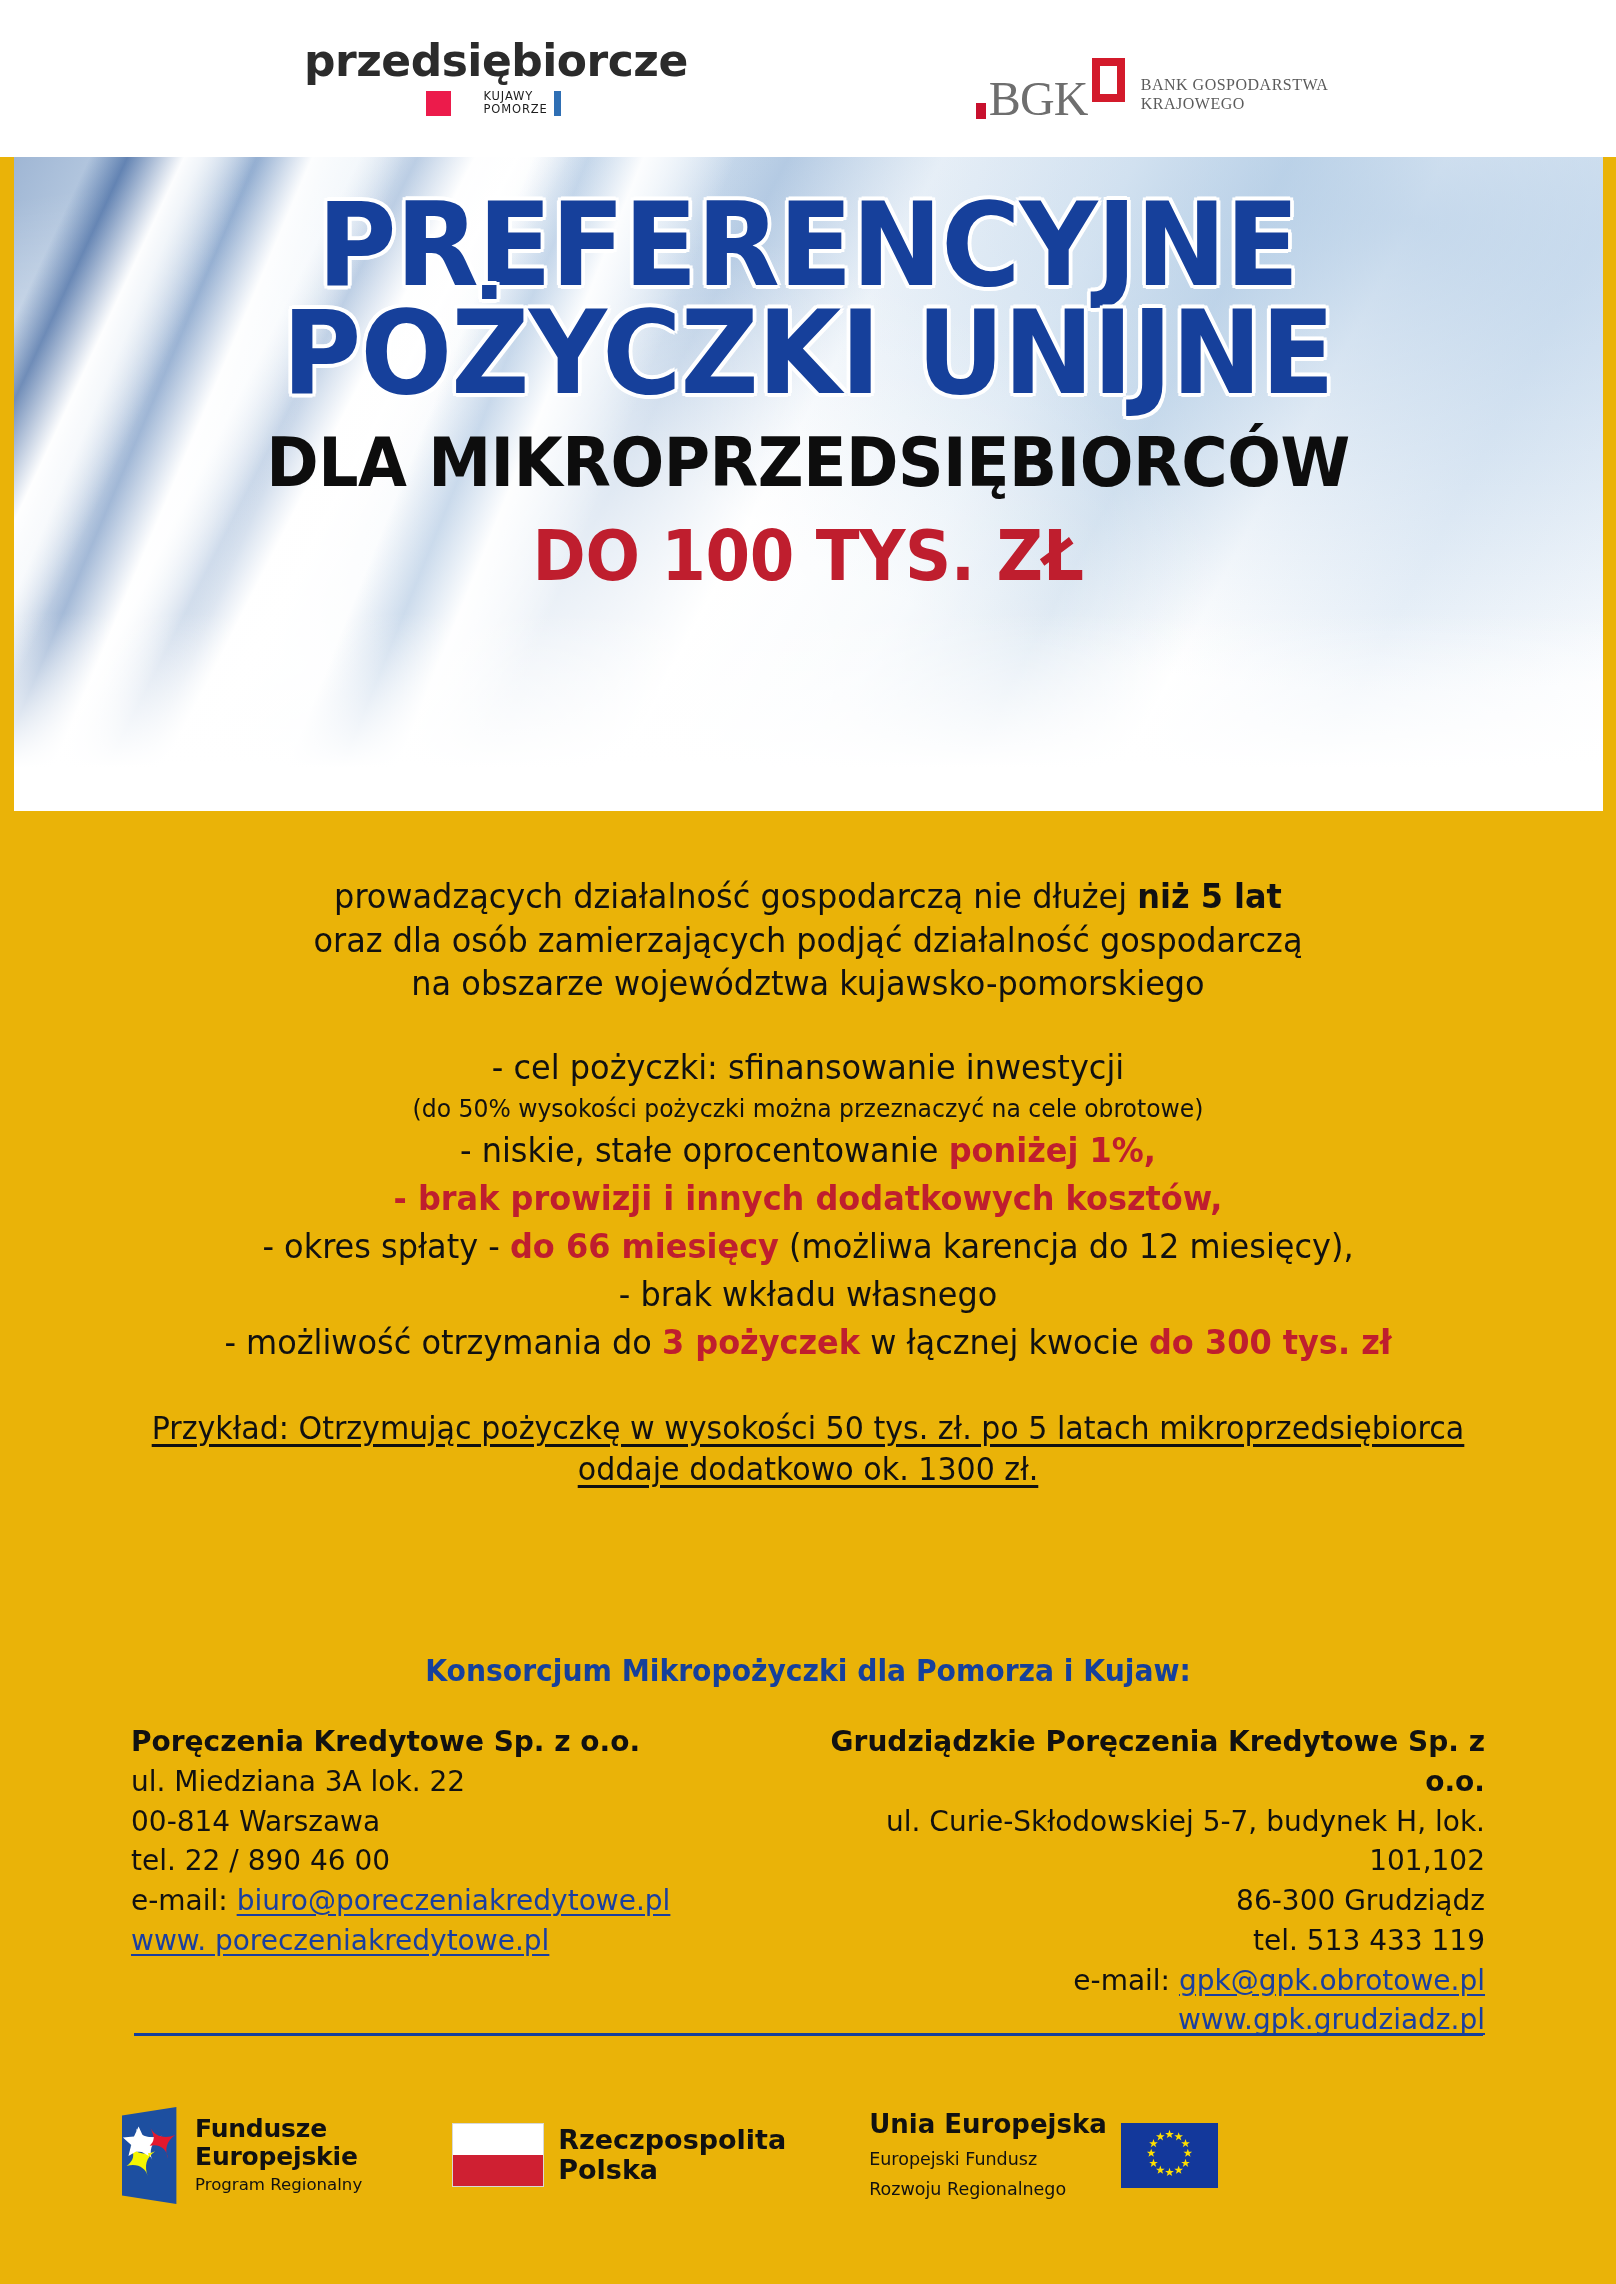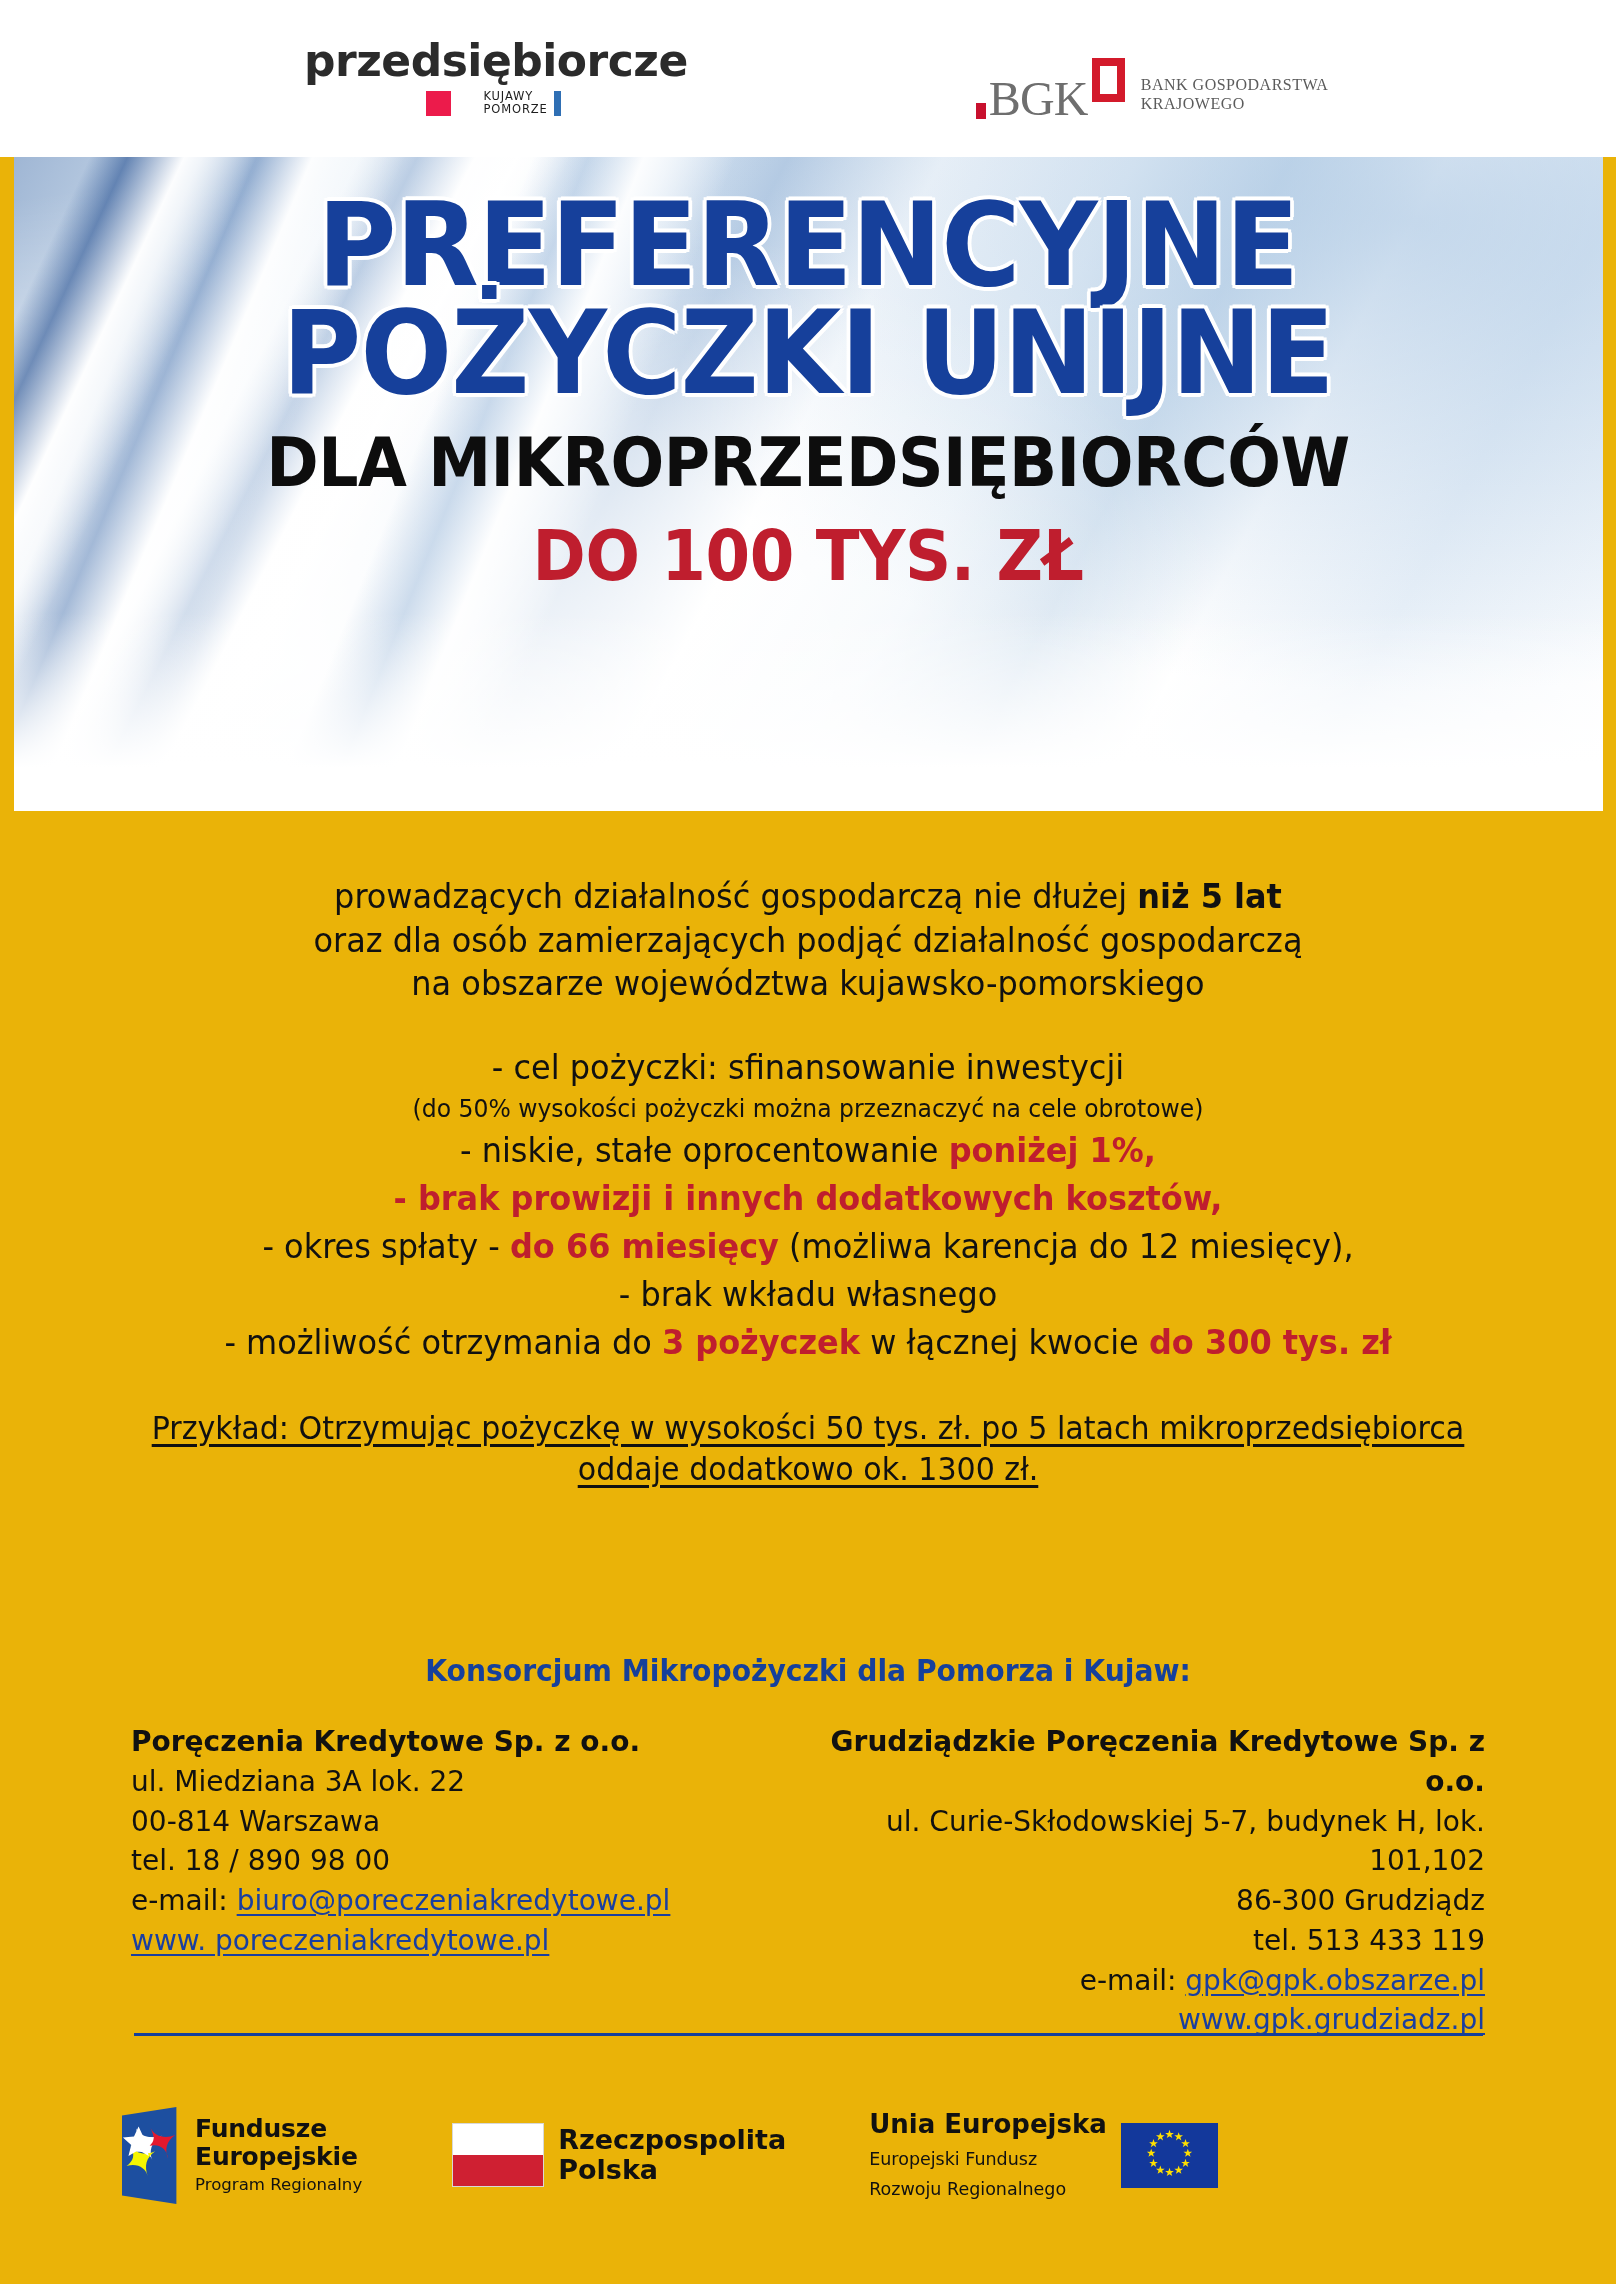--- a/index.html
+++ b/index.html
@@ -161,31 +161,31 @@
 
   <div class="consort">
     <div class="consort-title">Konsorcjum Mikropożyczki dla Pomorza i Kujaw:</div>
   </div>
 
   <div class="contacts">
     <div class="col left">
       <div class="name">Poręczenia Kredytowe Sp. z o.o.</div>
       <div>ul. Miedziana 3A lok. 22</div>
       <div>00-814  Warszawa</div>
-      <div>tel. 18 / 890 98 00</div>
+      <div>tel. 22 / 890 46 00</div>
       <div><span>e-mail: </span><span class="link">biuro@poreczeniakredytowe.pl</span></div>
       <div><span class="link nounder">www. poreczeniakredytowe.pl</span></div>
     </div>
 
     <div class="col right">
       <div class="name">Grudziądzkie Poręczenia Kredytowe Sp. z o.o.</div>
       <div>ul. Curie-Skłodowskiej 5-7, budynek H, lok. 101,102</div>
       <div>86-300 Grudziądz</div>
       <div>tel. 513 433 119</div>
-      <div><span>e-mail: </span><span class="link">gpk@gpk.obszarze.pl</span></div>
+      <div><span>e-mail: </span><span class="link">gpk@gpk.obrotowe.pl</span></div>
       <div><span class="link">www.gpk.grudziadz.pl</span></div>
     </div>
   </div>
 
   <div class="divider"></div>
 
   <div class="footer">
 
     <div class="fcell f1">
       <div class="fe-emblem">

